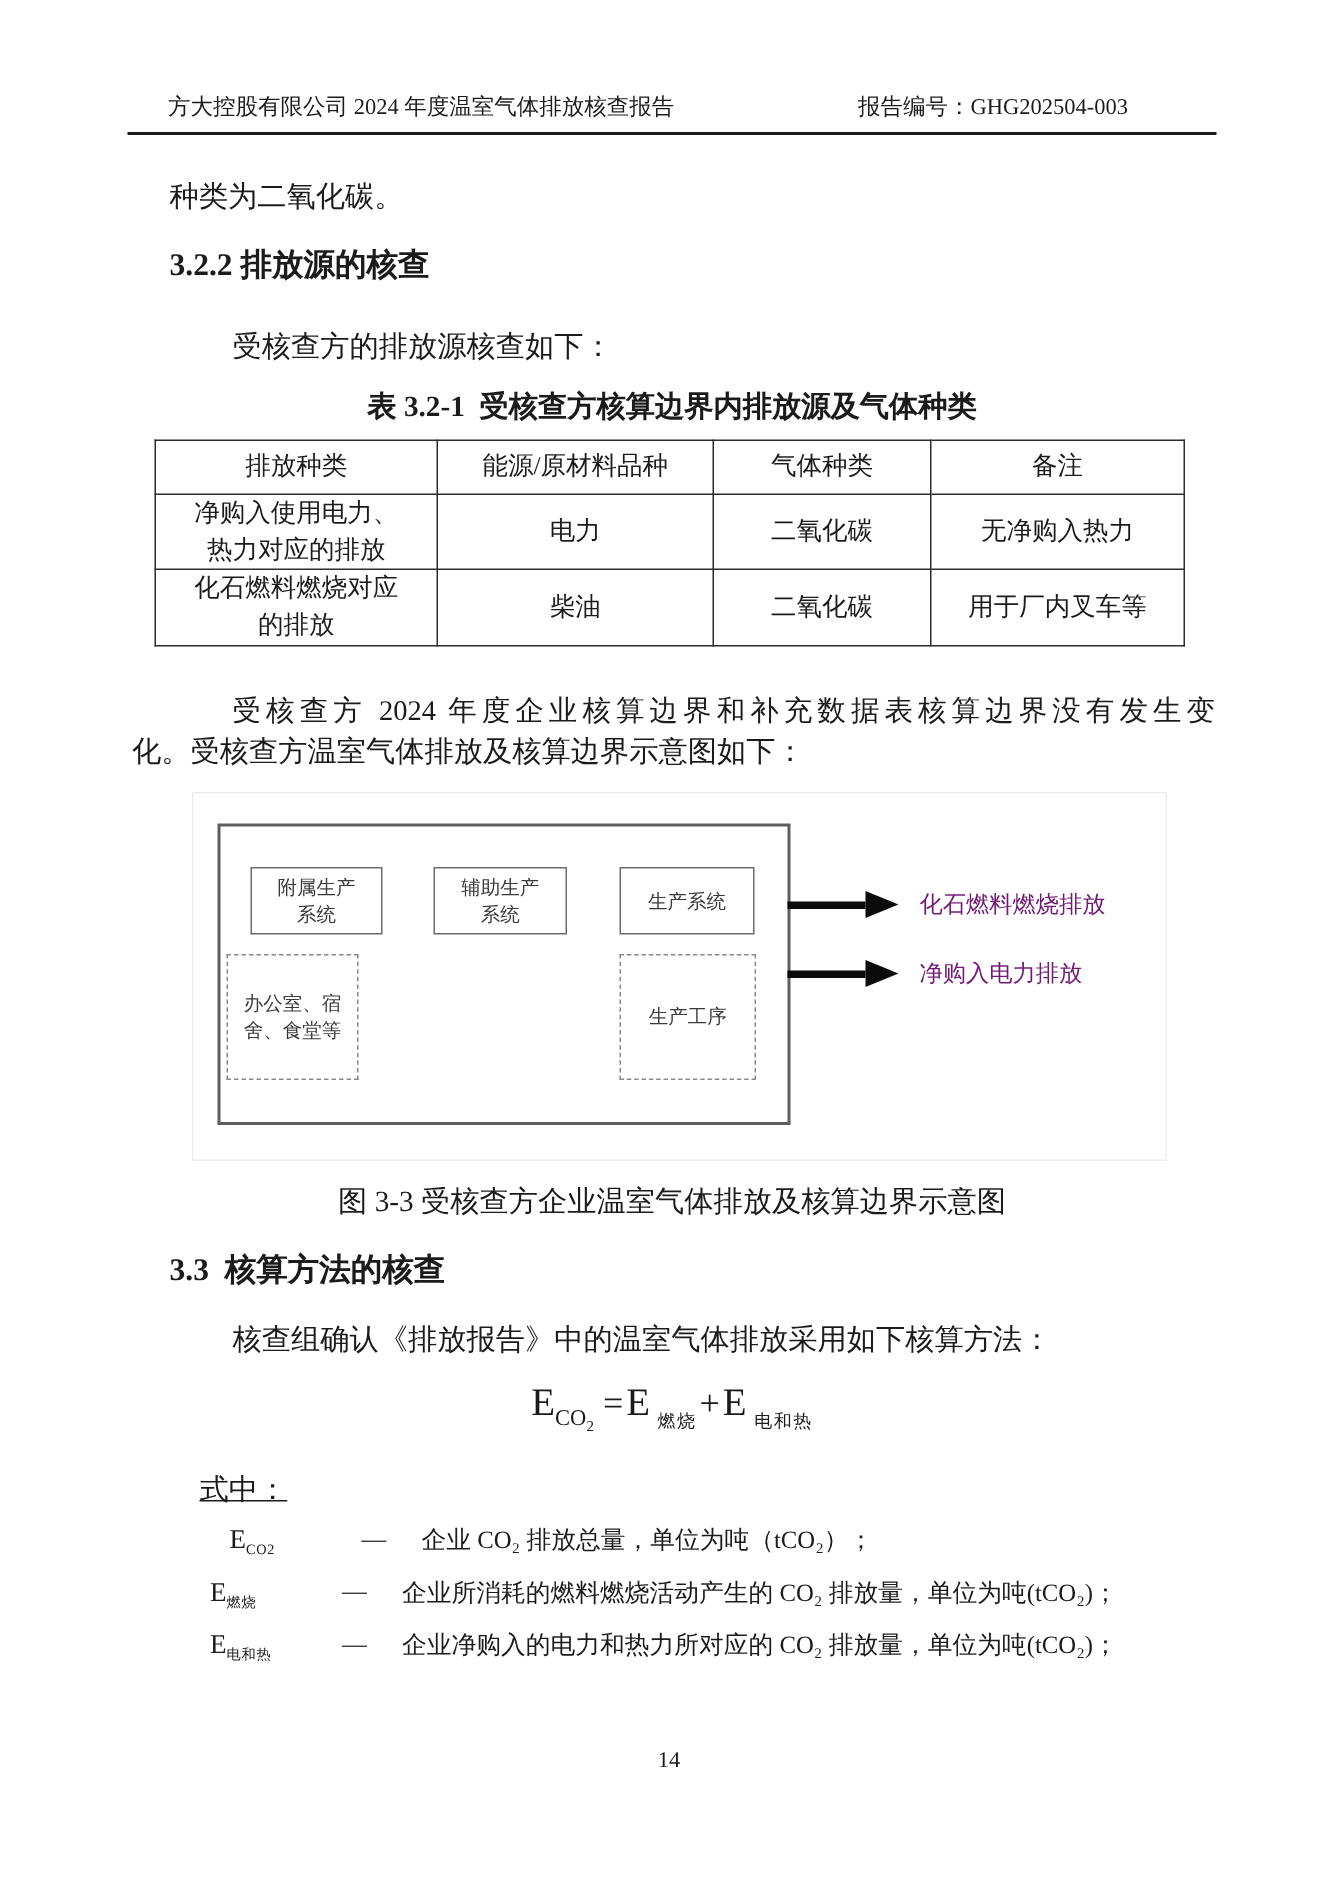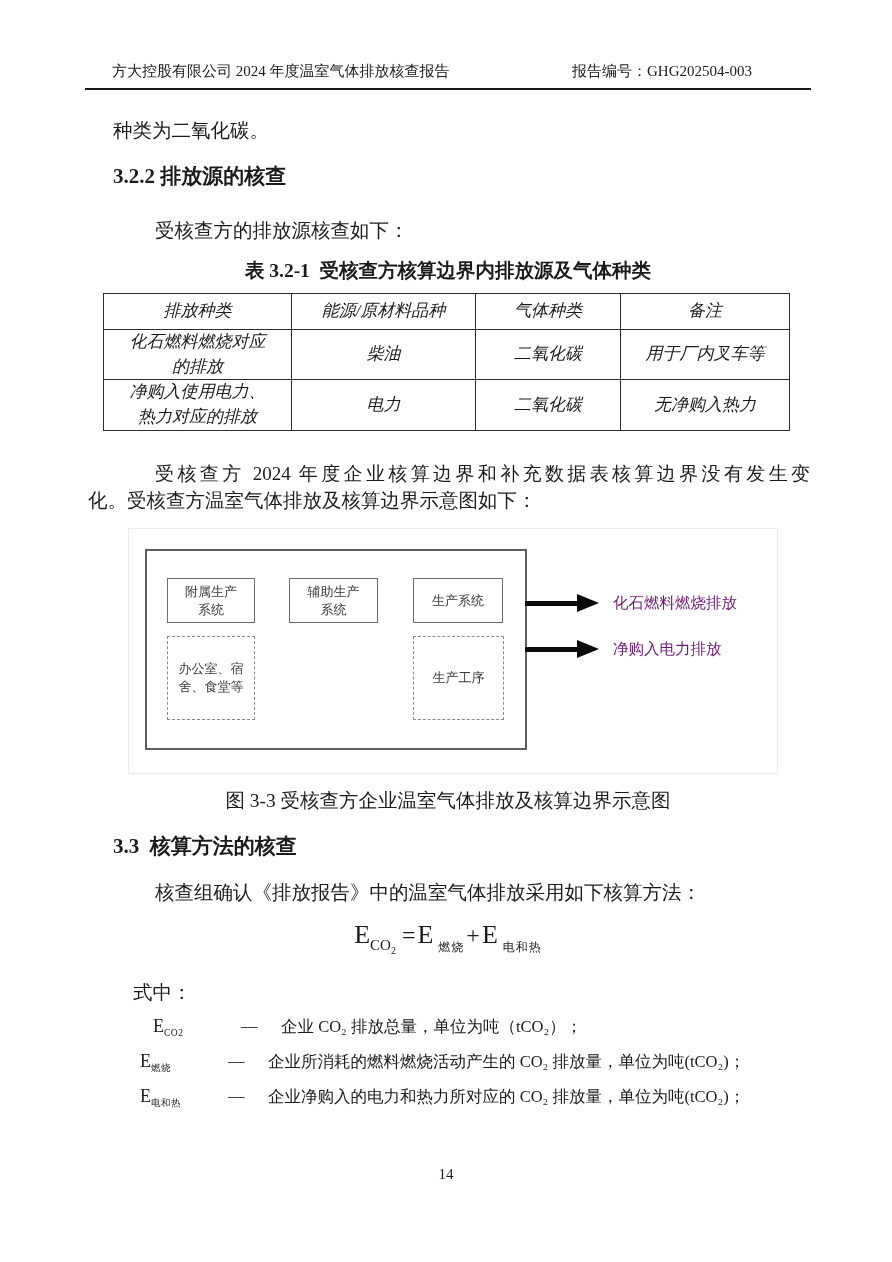--- a/index.html
+++ b/index.html
@@ -17,60 +17,60 @@
 
   
   .intro{left:113px;top:117px;font-size:19.5px;}
   .h322{left:113px;top:162px;font-size:21px;font-weight:bold;white-space:pre;}
   .p-sources{left:155px;top:217px;font-size:19.5px;}
   .tbl-title{left:85px;top:257px;width:726px;text-align:center;font-size:19.5px;font-weight:bold;white-space:pre;}
 
   
   table.rpt{border-collapse:collapse;table-layout:fixed;position:absolute;left:103px;top:293px;}
   table.rpt td,table.rpt th{border:1.5px solid #2c2c2c;text-align:center;vertical-align:middle;
-    font-size:17px;font-weight:normal;padding:0 4px;line-height:1.45;font-style:italic;}
+    font-size:17px;font-weight:normal;padding:0 4px;line-height:1.45;}
   table.rpt .c1{width:179px;} table.rpt .c2{width:175px;} table.rpt .c3{width:136px;} table.rpt .c4{width:160px;}
   table.rpt tr.hd{height:36px;} table.rpt tr.dt{height:47px;}
 
   .p-bound1{left:155px;top:441px;width:655px;font-size:19px;text-align:justify;text-align-last:justify;margin-top:20px;}
   .p-bound2{left:88px;top:487px;font-size:19.5px;}
 
   
   .diagram{left:128px;top:528px;width:648px;height:244px;border:1px solid #ececec;
     font-family:"Liberation Sans","DejaVu Sans",sans-serif;color:#3a3a3a;}
   .outer-rect{position:absolute;left:16px;top:20px;width:378px;height:197px;border:2px solid #5f5f5f;}
   .dbox{position:absolute;display:flex;align-items:center;justify-content:center;text-align:center;
     font-size:13px;line-height:1.35;white-space:pre-line;}
   .solid{border:1.5px solid #6c6c6c;}
   .dashed{border:1.5px dashed #8a8a8a;}
   .b1{left:38px;top:49px;width:86px;height:43px;}
   .b2{left:160px;top:49px;width:87px;height:43px;}
   .b3{left:284px;top:49px;width:88px;height:43px;}
-  .d1{left:38px;top:107px;width:86px;height:82px;}
+  .d1{left:22px;top:107px;width:86px;height:82px;}
   .d2{left:160px;top:107px;width:87px;height:82px;}
   .d3{left:284px;top:107px;width:89px;height:82px;}
   .arrow{position:absolute;display:flex;align-items:center;height:18px;}
   .a1{left:396px;top:65px;} .a2{left:396px;top:111px;}
   .shaft{width:52px;height:5px;background:#0b0b0b;}
   .ahead{width:0;height:0;border-left:22px solid #0b0b0b;border-top:9px solid transparent;border-bottom:9px solid transparent;}
   .alabel{margin-left:14px;font-size:15.5px;color:#701a75;white-space:nowrap;}
 
   .fig-cap{left:85px;top:787px;width:726px;text-align:center;font-size:19.5px;font-weight:normal;}
   .h33{left:113px;top:832px;font-size:21px;font-weight:bold;white-space:pre;}
   .p-method{left:155px;top:879px;font-size:19.5px;}
 
   
   .formula{left:85px;top:920px;width:726px;text-align:center;}
   .f-base{font-size:26px;}
   .f-sub{font-size:15px;vertical-align:-7px;}
   .f-subsub{font-size:10px;vertical-align:-4px;}
   .f-op{font-size:24px;margin:0 2px;}
   .f-csub{font-size:12px;vertical-align:-8px;margin-left:5px;letter-spacing:1px;}
 
-  .p-shizhong{left:133px;top:979px;font-size:19.5px;}
+  .p-shizhong{left:133px;top:979px;font-size:19.5px;text-decoration:underline;}
   .def-row{left:0;width:892px;height:24px;font-size:16.5px;}
   .def-sym{position:absolute;left:140px;font-size:18px;}
   .d-sub{font-size:9.5px;vertical-align:-4px;letter-spacing:0.5px;}
   .def-dash{position:absolute;left:228px;}
   .def-desc{position:absolute;left:268px;white-space:nowrap;}
   .r1{top:1016px;margin-left:13px;} .r2{top:1051px;} .r3{top:1086px;}
 
   .pageno{left:0;top:1166px;width:892px;text-align:center;font-size:15px;}
 </style>
 </head>
@@ -93,32 +93,32 @@
 
   <table class="rpt">
     <tbody>
       <tr class="hd">
         <th class="c1"><span class="pre">排放种类</span></th>
         <th class="c2"><span class="pre">能源/原材料品种</span></th>
         <th class="c3"><span class="pre">气体种类</span></th>
         <th class="c4"><span class="pre">备注</span></th>
       </tr>
       <tr class="dt">
+        <td class="c1"><span class="pre">净购入使用电力、
+热力对应的排放</span></td>
+        <td class="c2"><span class="pre">电力</span></td>
+        <td class="c3"><span class="pre">二氧化碳</span></td>
+        <td class="c4"><span class="pre">无净购入热力</span></td>
+      </tr>
+      <tr class="dt">
         <td class="c1"><span class="pre">化石燃料燃烧对应
 的排放</span></td>
         <td class="c2"><span class="pre">柴油</span></td>
         <td class="c3"><span class="pre">二氧化碳</span></td>
         <td class="c4"><span class="pre">用于厂内叉车等</span></td>
-      </tr>
-      <tr class="dt">
-        <td class="c1"><span class="pre">净购入使用电力、
-热力对应的排放</span></td>
-        <td class="c2"><span class="pre">电力</span></td>
-        <td class="c3"><span class="pre">二氧化碳</span></td>
-        <td class="c4"><span class="pre">无净购入热力</span></td>
       </tr>
     </tbody>
   </table>
 
   <div class="abs p-bound1">受核查方 2024 年度企业核算边界和补充数据表核算边界没有发生变</div>
   <div class="abs p-bound2">化。受核查方温室气体排放及核算边界示意图如下：</div>
 
   <div class="abs diagram">
     <div class="outer-rect"></div>
     <div class="dbox solid b1">附属生产

